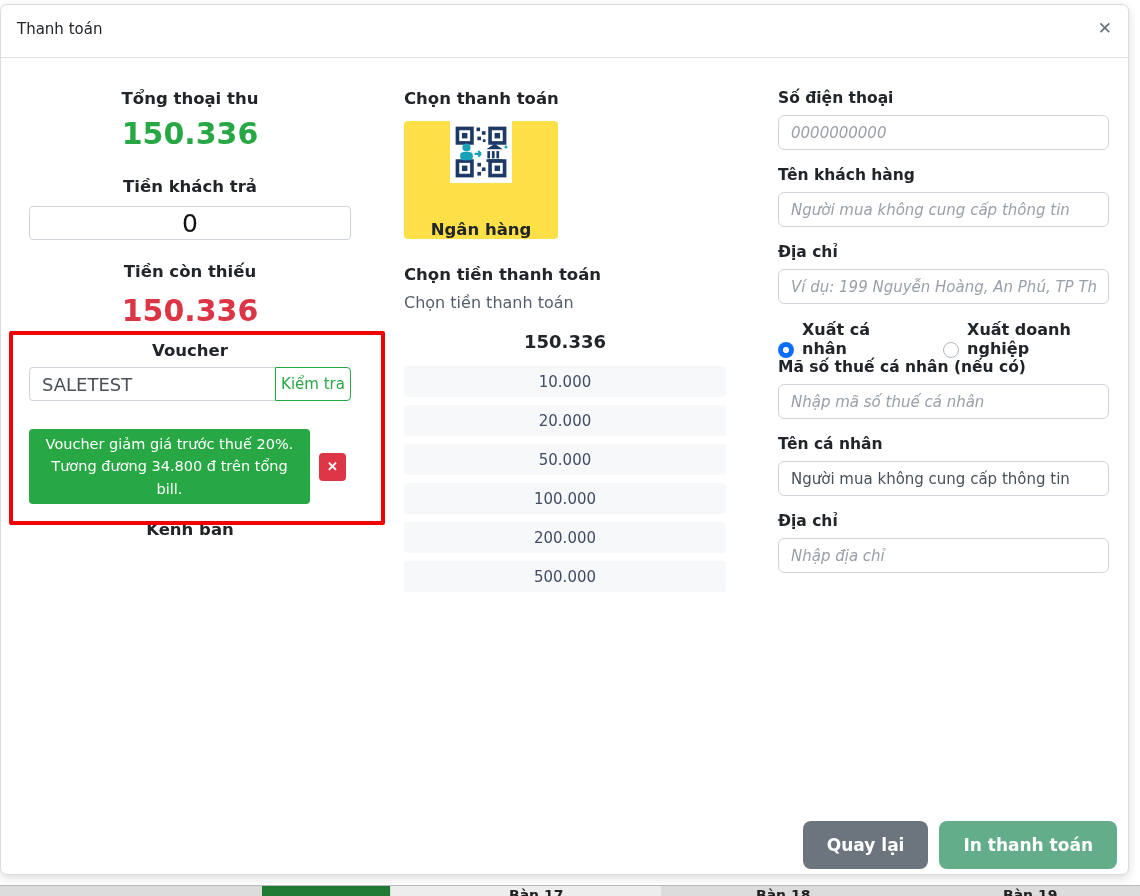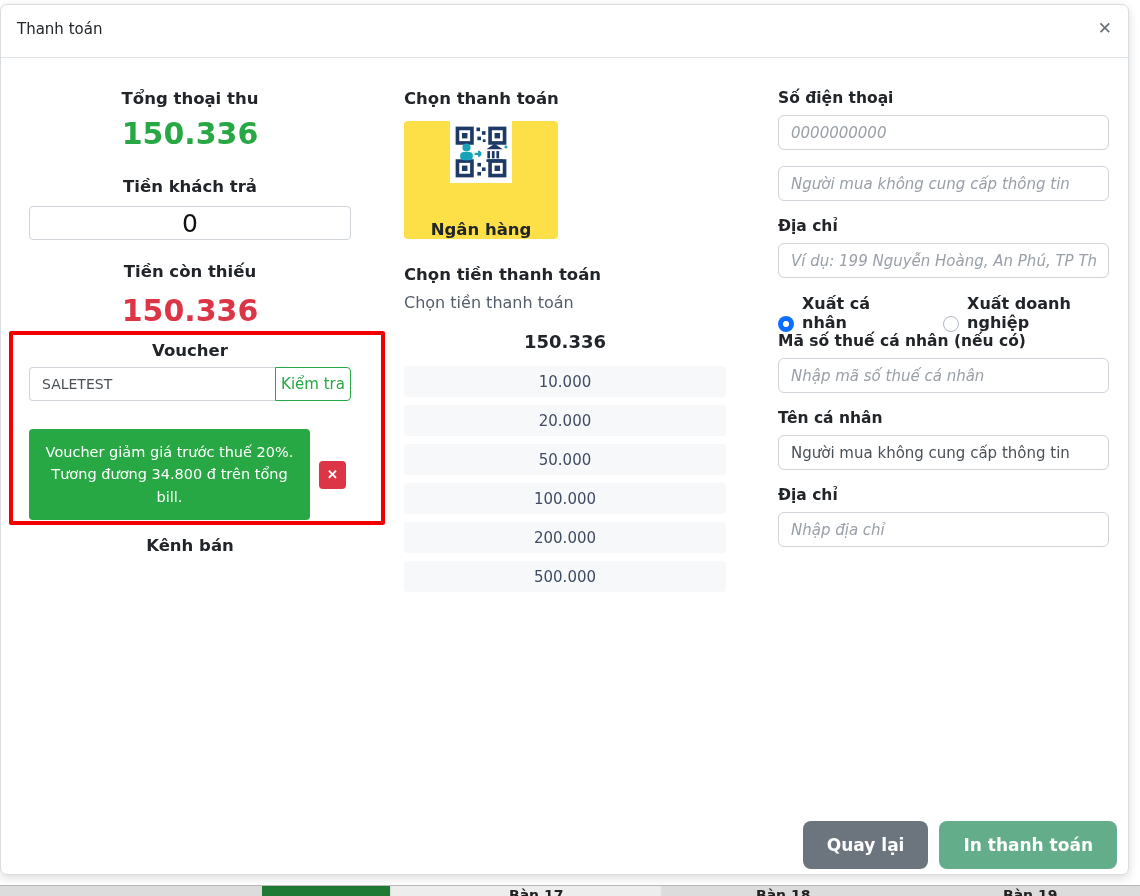--- a/index.html
+++ b/index.html
@@ -38,27 +38,27 @@
     font-size:25px; color:#111; border:1px solid #ced4da; border-radius:4px;
     font-family:inherit; }
 
   
   .annotation { position:absolute; left:8px; top:326px; width:376px; height:194px;
     border:4px solid #f10000; border-radius:2px; pointer-events:none; z-index:6; }
   .voucher { position:absolute; left:28px; top:336px; width:322px; text-align:center; }
   .voucher .sec-label { display:block; margin-bottom:7px; }
   .vgroup { display:flex; width:322px; height:34px; }
   .vgroup input { flex:1; min-width:0; border:1px solid #ced4da; border-right:0;
-    border-radius:4px 0 0 4px; padding:0 12px; font-size:14px; color:#495057;
+    border-radius:4px 0 0 4px; padding:0 12px; font-size:18px; color:#495057;
     font-family:inherit; }
   .btn-check { width:76px; background:#fff; border:1px solid #28a745; color:#28a745;
     border-radius:0 4px 4px 0; font-size:15px; font-family:inherit; cursor:pointer; }
   .valert-row { display:flex; align-items:center; margin-top:28px; text-align:left; }
   .valert { width:281px; background:#28a745; color:#fff; border-radius:4px;
-    padding:12px 12px; font-size:14.5px; line-height:1.55; text-align:center; }
+    padding:4px 12px; font-size:14.5px; line-height:1.55; text-align:center; }
   .btn-remove { width:27px; height:28px; margin-left:9px; background:#dc3545; color:#fff;
     border:0; border-radius:4px; font-weight:700; font-size:13px; cursor:pointer; flex:none; }
   .channel { margin-top:16px; }
 
   
   .col-mid { position:absolute; left:403px; top:84px; width:322px; }
   .pay-card { margin-top:13px; width:154px; height:118px; background:#fde047;
     border-radius:4px; display:flex; flex-direction:column; align-items:center;
     justify-content:space-between; cursor:pointer; }
   .qr-box { width:62px; height:62px; background:#fff; display:flex;
@@ -191,20 +191,21 @@
       <button class="amt-btn">500.000</button>
     </div>
   </div>
 
   <div class="col-right">
     <div class="fgroup">
       <label>Số điện thoại</label>
       <input class="ph-italic" type="text" placeholder="0000000000" style="">
     </div>
     <div class="fgroup">
+      <label>Tên khách hàng</label>
       <input class="ph-italic" type="text" placeholder="Người mua không cung cấp thông tin" style="">
     </div>
     <div class="fgroup">
       <label>Địa chỉ</label>
       <input class="ph-italic" type="text" placeholder="Ví dụ: 199 Nguyễn Hoàng, An Phú, TP Thủ Đức" style="">
     </div>
 
     <div class="radio-row">
       <span class="radio-opt">
         <span class="radio checked"></span>

